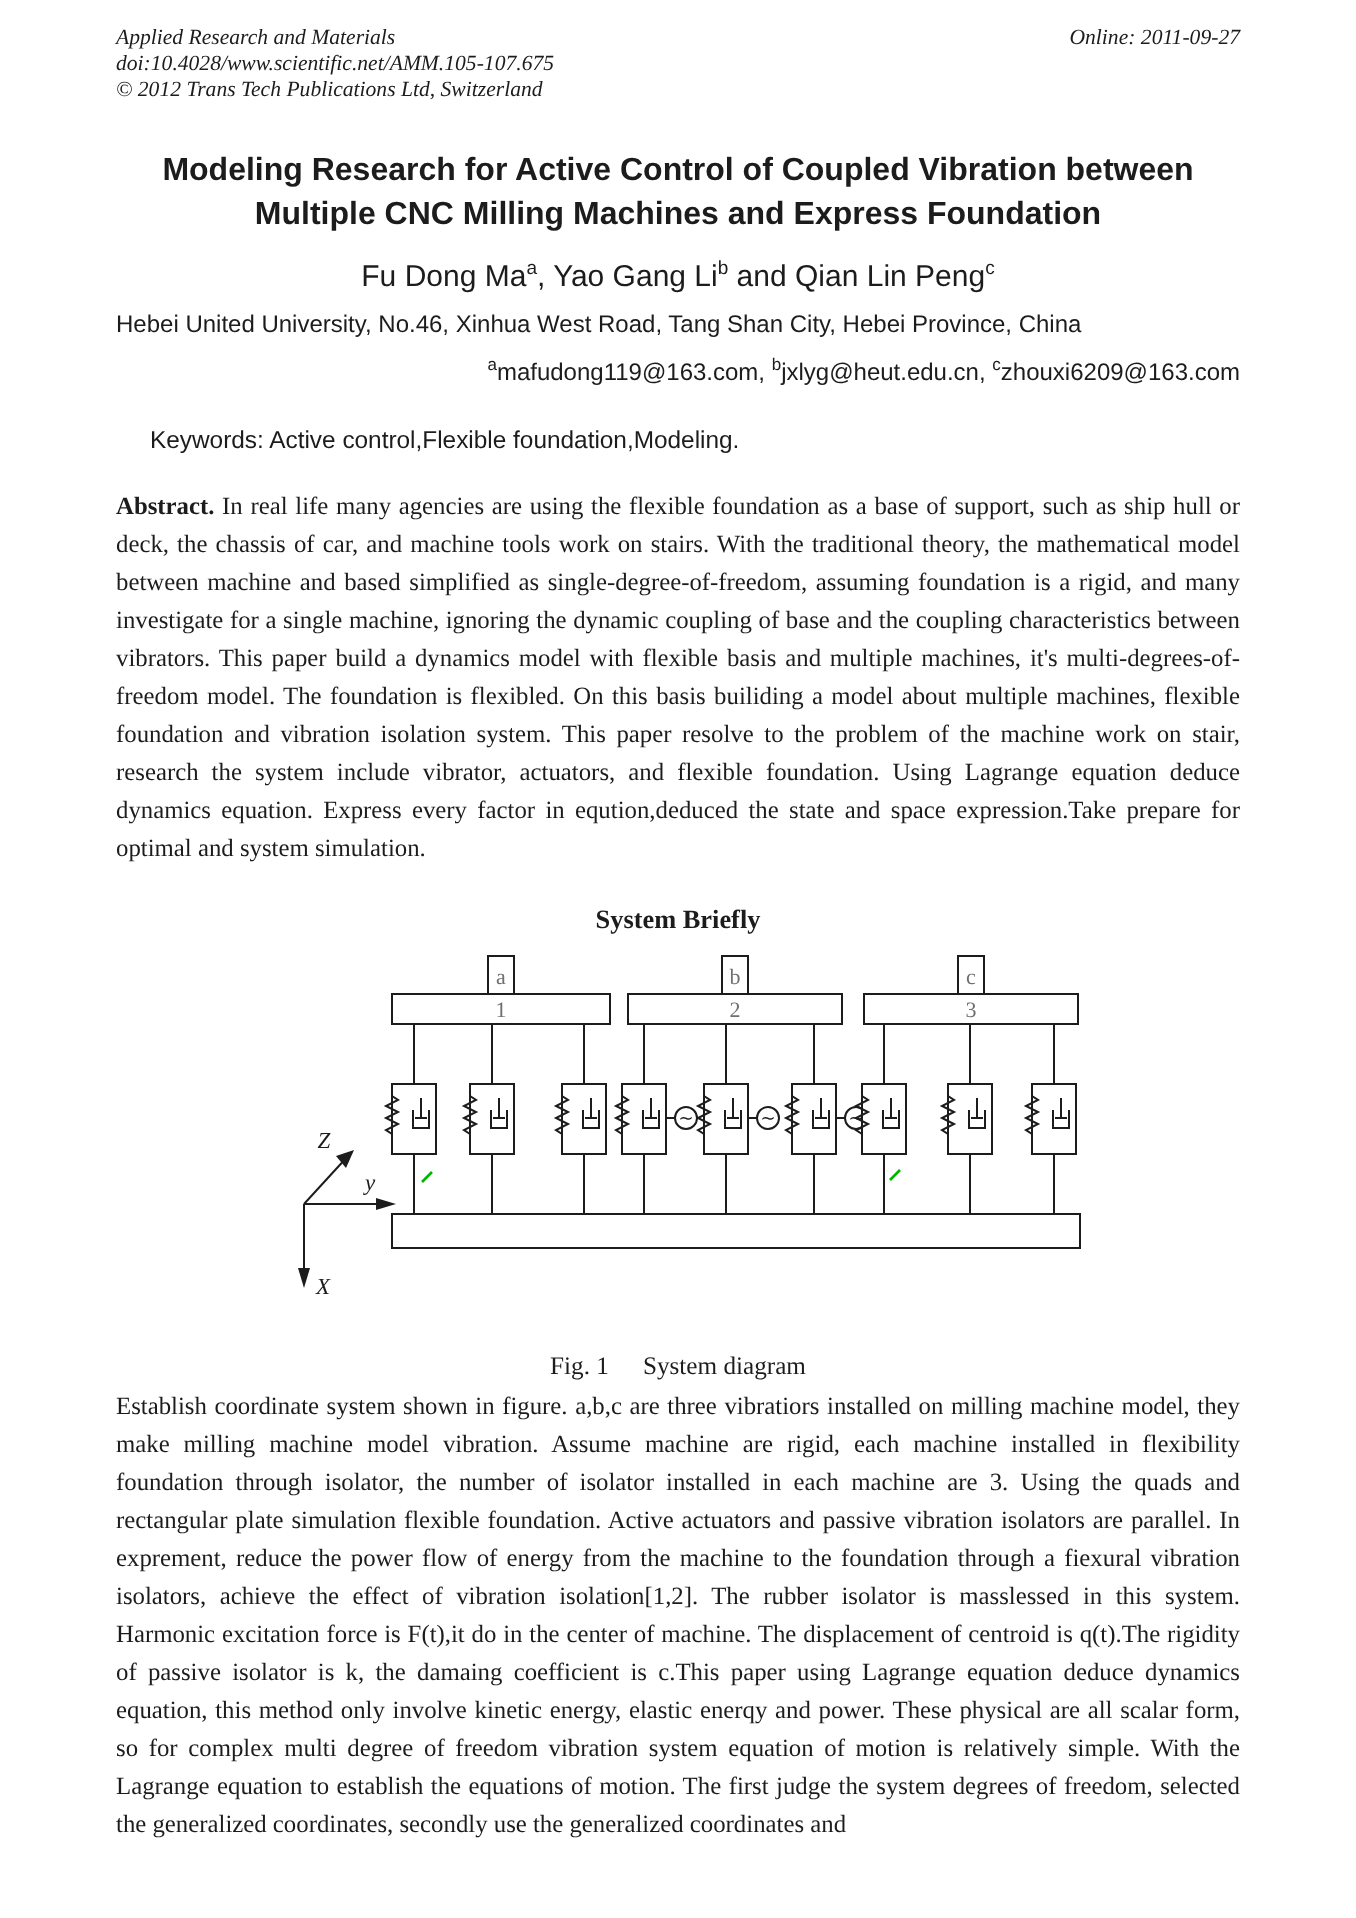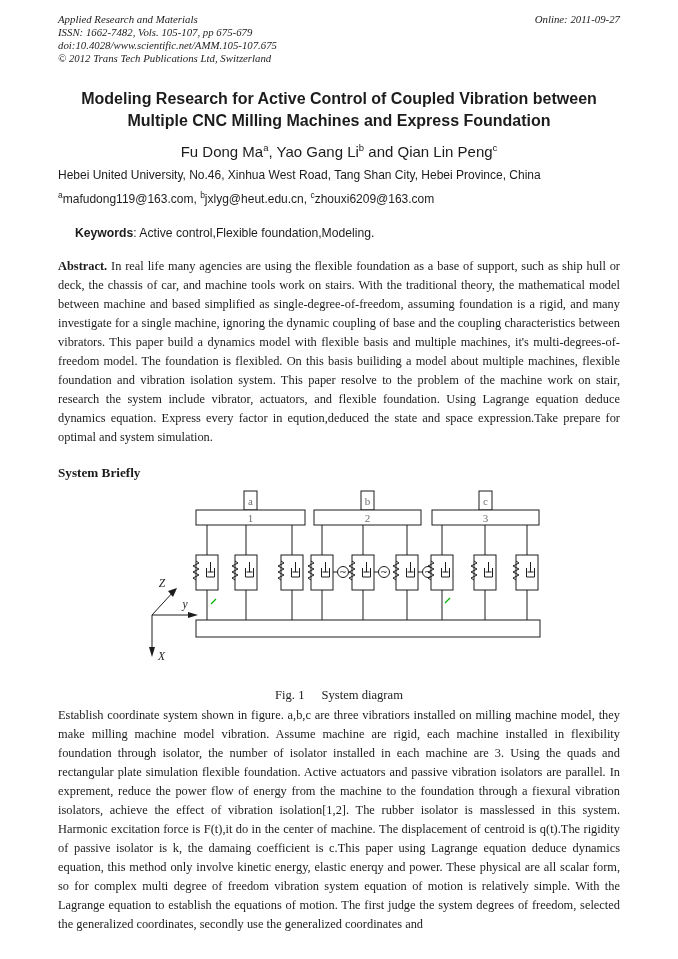--- a/index.html
+++ b/index.html
@@ -23,41 +23,42 @@
     font:15px/22px "Liberation Sans", sans-serif;
     text-align:center; margin-top:6px;
   }
   .authors sup { font-size:9.5px; }
   .affiliation {
     font:12px/15px "Liberation Sans", sans-serif;
     text-align:left; margin-top:5px;
   }
   .emails {
     font:12px/15px "Liberation Sans", sans-serif;
-    text-align:left; margin-top:5px;
+    text-align:right; margin-top:5px;
   }
   .emails sup { font-size:8.5px; }
 
   
   .keywords {
     font:12.2px/15px "Liberation Sans", sans-serif;
     margin:19px 0 0 0;
   }
-  .keywords b { font-weight:bold;padding-left:17px; }
+  .keywords b { font-weight:normal;padding-left:17px; }
 
   
   .para {
     font:12.4px/19px "Liberation Serif", serif;
     text-align:justify; margin:0;
   }
   .abstract { margin-top:16px; }
   .abstract b { font-weight:bold; }
   .section-heading {
     font:bold 13.2px/16px "Liberation Serif", serif;
     margin:18px 0 0 0;
+    text-align:center;
   }
 
   
   figure { margin:8px 0 0 0; }
   .fig-canvas { margin-left:32px; }
   figcaption {
     text-align:center;
     font:12.6px/16px "Liberation Serif", serif;
     margin-top:14px;
   }
@@ -75,21 +76,20 @@
 </head>
 <body>
 
 <div class="page">
 
   <div class="hdr-block">
     <div class="hdr-row1">
       <span>Applied Research and Materials</span>
       <span>Online: 2011-09-27</span>
     </div>
-    <div>ISSN: 1662-7482, Vols. 105-107, pp 675-679</div>
     <div>doi:10.4028/www.scientific.net/AMM.105-107.675</div>
     <div>© 2012 Trans Tech Publications Ltd, Switzerland</div>
   </div>
 
   <h1 class="title">Modeling Research for Active Control of Coupled Vibration between Multiple CNC Milling Machines and Express Foundation</h1>
 
   <div class="authors"><span>Fu Dong Ma</span><sup>a</sup><span>, </span><span>Yao Gang Li</span><sup>b</sup><span> and </span><span>Qian Lin Peng</span><sup>c</sup></div>
 
   <div class="affiliation">Hebei United University, No.46, Xinhua West Road, Tang Shan City, Hebei Province, China</div>
 

